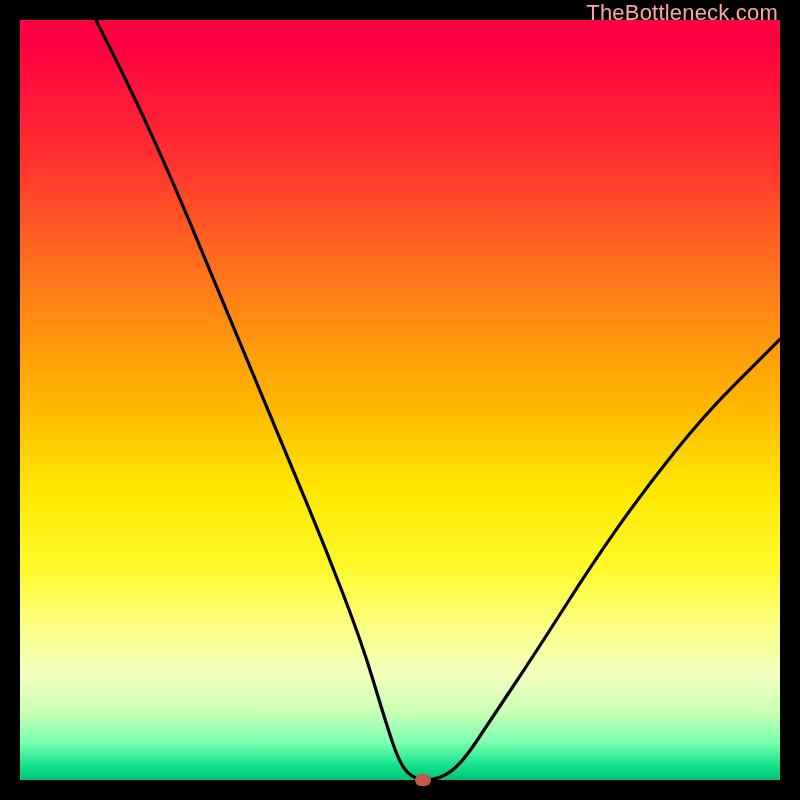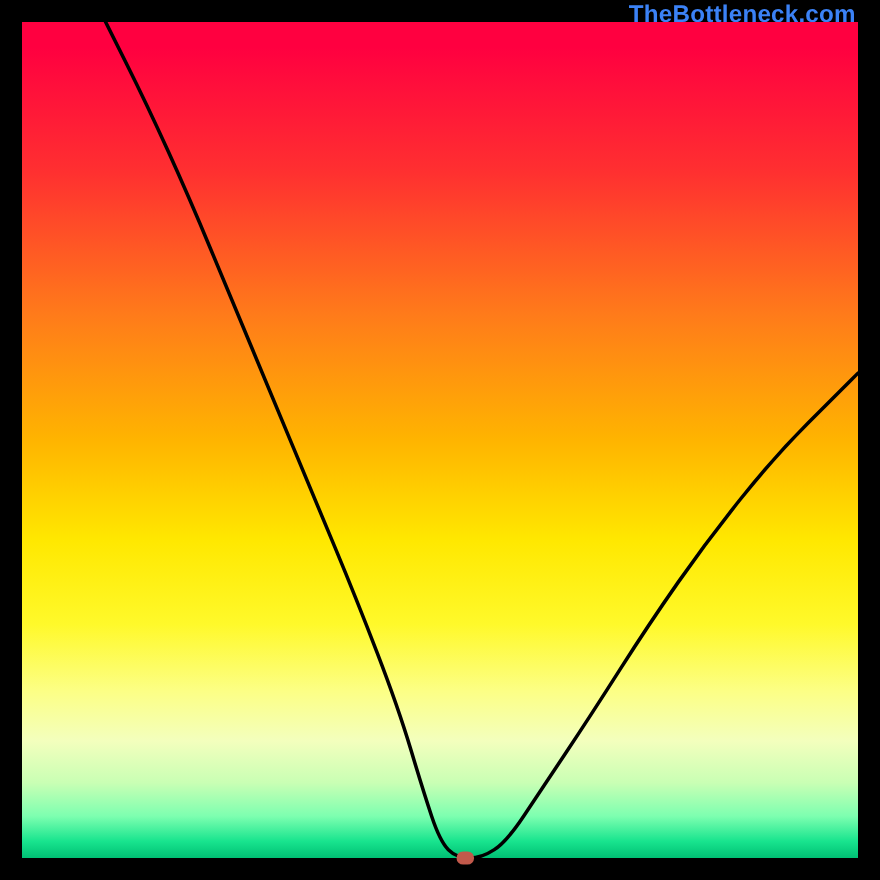--- a/index.html
+++ b/index.html
@@ -37,23 +37,23 @@
       #c9ffb4 91%,
       #7dffb0 95%,
       #18e48e 98%,
       #00c074 100%
     );
   }
   .watermark {
     position: absolute;
     top: 0px;
     right: 22px;
-    color: #3b82f6;
+    color: #fca5a5;
     font-size: 22px;
-    font-weight: 700;
+    font-weight: 400;
     letter-spacing: 0.2px;
     user-select: none;
   }
   svg.curve {
     position: absolute;
     left: 0;
     top: 0;
     width: 760px;
     height: 760px;
   }

